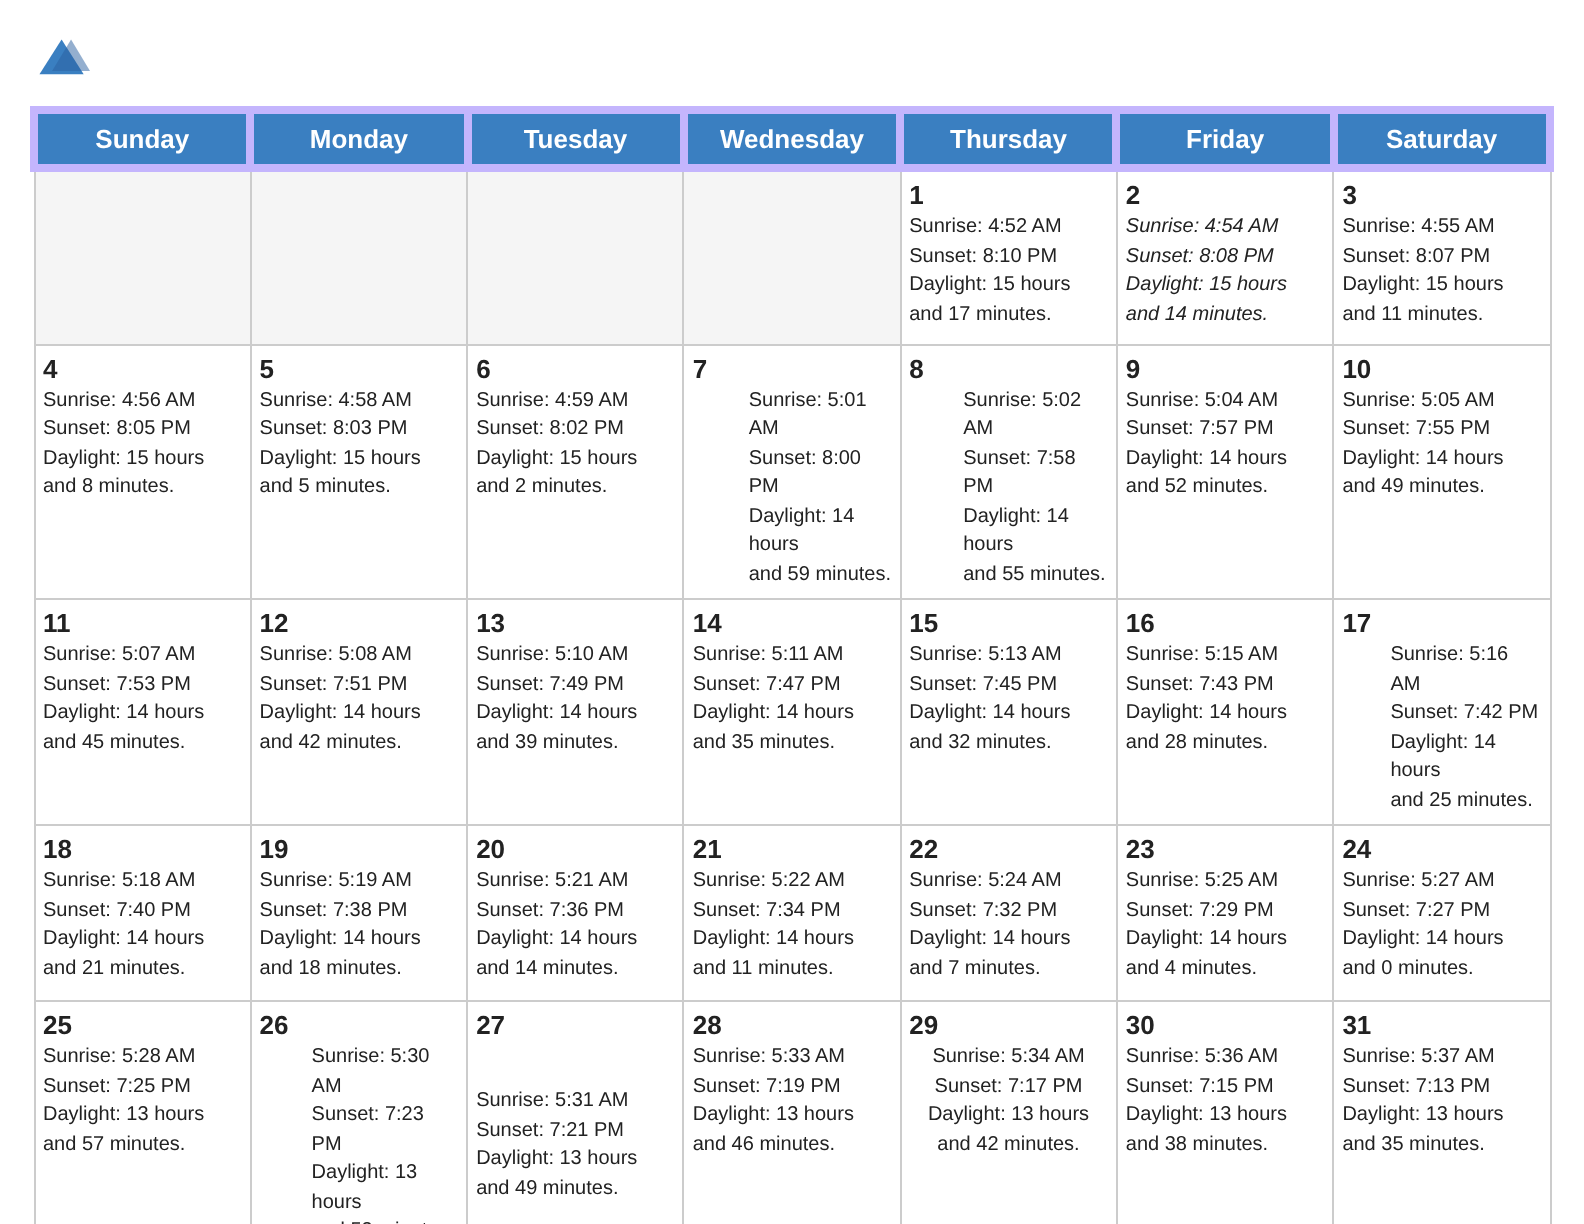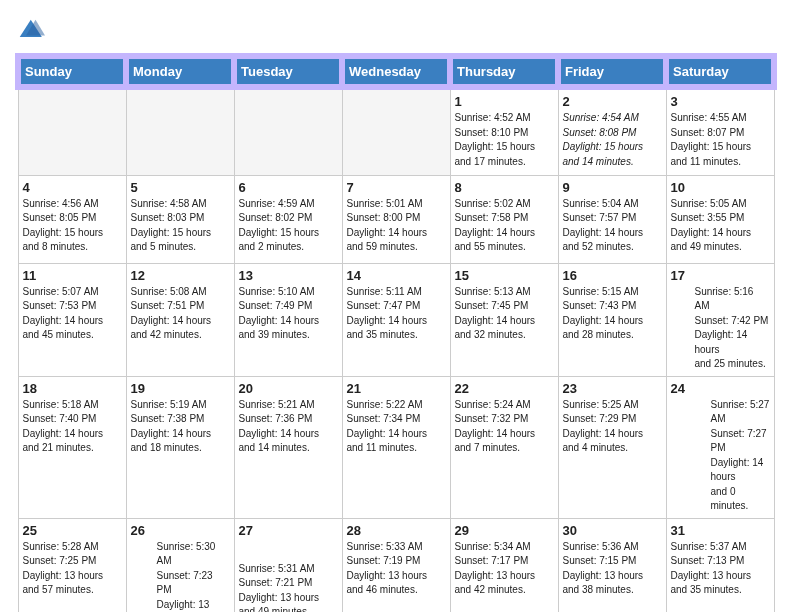--- a/index.html
+++ b/index.html
@@ -58,22 +58,22 @@
       width: 100%;
       border-collapse: collapse;
       table-layout: fixed;
     }
     .calendar-table thead th {
       background: #3a7fc1;
       color: #fff;
       font-size: 13px;
       font-weight: bold;
       padding: 5px 4px;
-      text-align: left;
-      border: 6px solid #c4b5fd;
+      text-align: center;
+      border: 4px solid #c4b5fd;
     }
     .calendar-table tbody td {
       border: 1px solid #ccc;
       vertical-align: top;
       padding: 4px 4px 4px 4px;
       font-size: 10.5px;
       color: #222;
       height: 88px;
       background: #fff;
     }
@@ -172,43 +172,43 @@
           </td>
           <td>
             <span class="day-number">6</span>
             <div class="day-info" style="white-space: pre-line;">Sunrise: 4:59 AM
 Sunset: 8:02 PM
 Daylight: 15 hours
 and 2 minutes.</div>
           </td>
           <td>
             <span class="day-number">7</span>
-            <div class="day-info" style="white-space: pre-line;">Sunrise: 5:01 AM
+            <div class="day-info" style="white-space: pre-line; margin-left: 28px;">Sunrise: 5:01 AM
 Sunset: 8:00 PM
 Daylight: 14 hours
 and 59 minutes.</div>
           </td>
           <td>
             <span class="day-number">8</span>
-            <div class="day-info" style="white-space: pre-line;">Sunrise: 5:02 AM
+            <div class="day-info" style="white-space: pre-line; margin-left: 27px;">Sunrise: 5:02 AM
 Sunset: 7:58 PM
 Daylight: 14 hours
 and 55 minutes.</div>
           </td>
           <td>
             <span class="day-number">9</span>
             <div class="day-info" style="white-space: pre-line;">Sunrise: 5:04 AM
 Sunset: 7:57 PM
 Daylight: 14 hours
 and 52 minutes.</div>
           </td>
           <td>
             <span class="day-number">10</span>
             <div class="day-info" style="white-space: pre-line;">Sunrise: 5:05 AM
-Sunset: 3:55 PM
+Sunset: 7:55 PM
 Daylight: 14 hours
 and 49 minutes.</div>
           </td>
         </tr>
         <tr>
           <td>
             <span class="day-number">11</span>
             <div class="day-info" style="white-space: pre-line;">Sunrise: 5:07 AM
 Sunset: 7:53 PM
 Daylight: 14 hours
@@ -295,21 +295,21 @@
           </td>
           <td>
             <span class="day-number">23</span>
             <div class="day-info" style="white-space: pre-line;">Sunrise: 5:25 AM
 Sunset: 7:29 PM
 Daylight: 14 hours
 and 4 minutes.</div>
           </td>
           <td>
             <span class="day-number">24</span>
-            <div class="day-info" style="white-space: pre-line; margin-left: 40px;">Sunrise: 5:27 AM
+            <div class="day-info" style="white-space: pre-line;">Sunrise: 5:27 AM
 Sunset: 7:27 PM
 Daylight: 14 hours
 and 0 minutes.</div>
           </td>
         </tr>
         <tr>
           <td>
             <span class="day-number">25</span>
             <div class="day-info" style="white-space: pre-line;">Sunrise: 5:28 AM
 Sunset: 7:25 PM
@@ -332,21 +332,21 @@
           </td>
           <td>
             <span class="day-number">28</span>
             <div class="day-info" style="white-space: pre-line;">Sunrise: 5:33 AM
 Sunset: 7:19 PM
 Daylight: 13 hours
 and 46 minutes.</div>
           </td>
           <td>
             <span class="day-number">29</span>
-            <div class="day-info" style="white-space: pre-line;">Sunrise: 5:34 AM
+            <div class="day-info" style="white-space: pre-line; text-align: center;">Sunrise: 5:34 AM
 Sunset: 7:17 PM
 Daylight: 13 hours
 and 42 minutes.</div>
           </td>
           <td>
             <span class="day-number">30</span>
             <div class="day-info" style="white-space: pre-line;">Sunrise: 5:36 AM
 Sunset: 7:15 PM
 Daylight: 13 hours
 and 38 minutes.</div>

